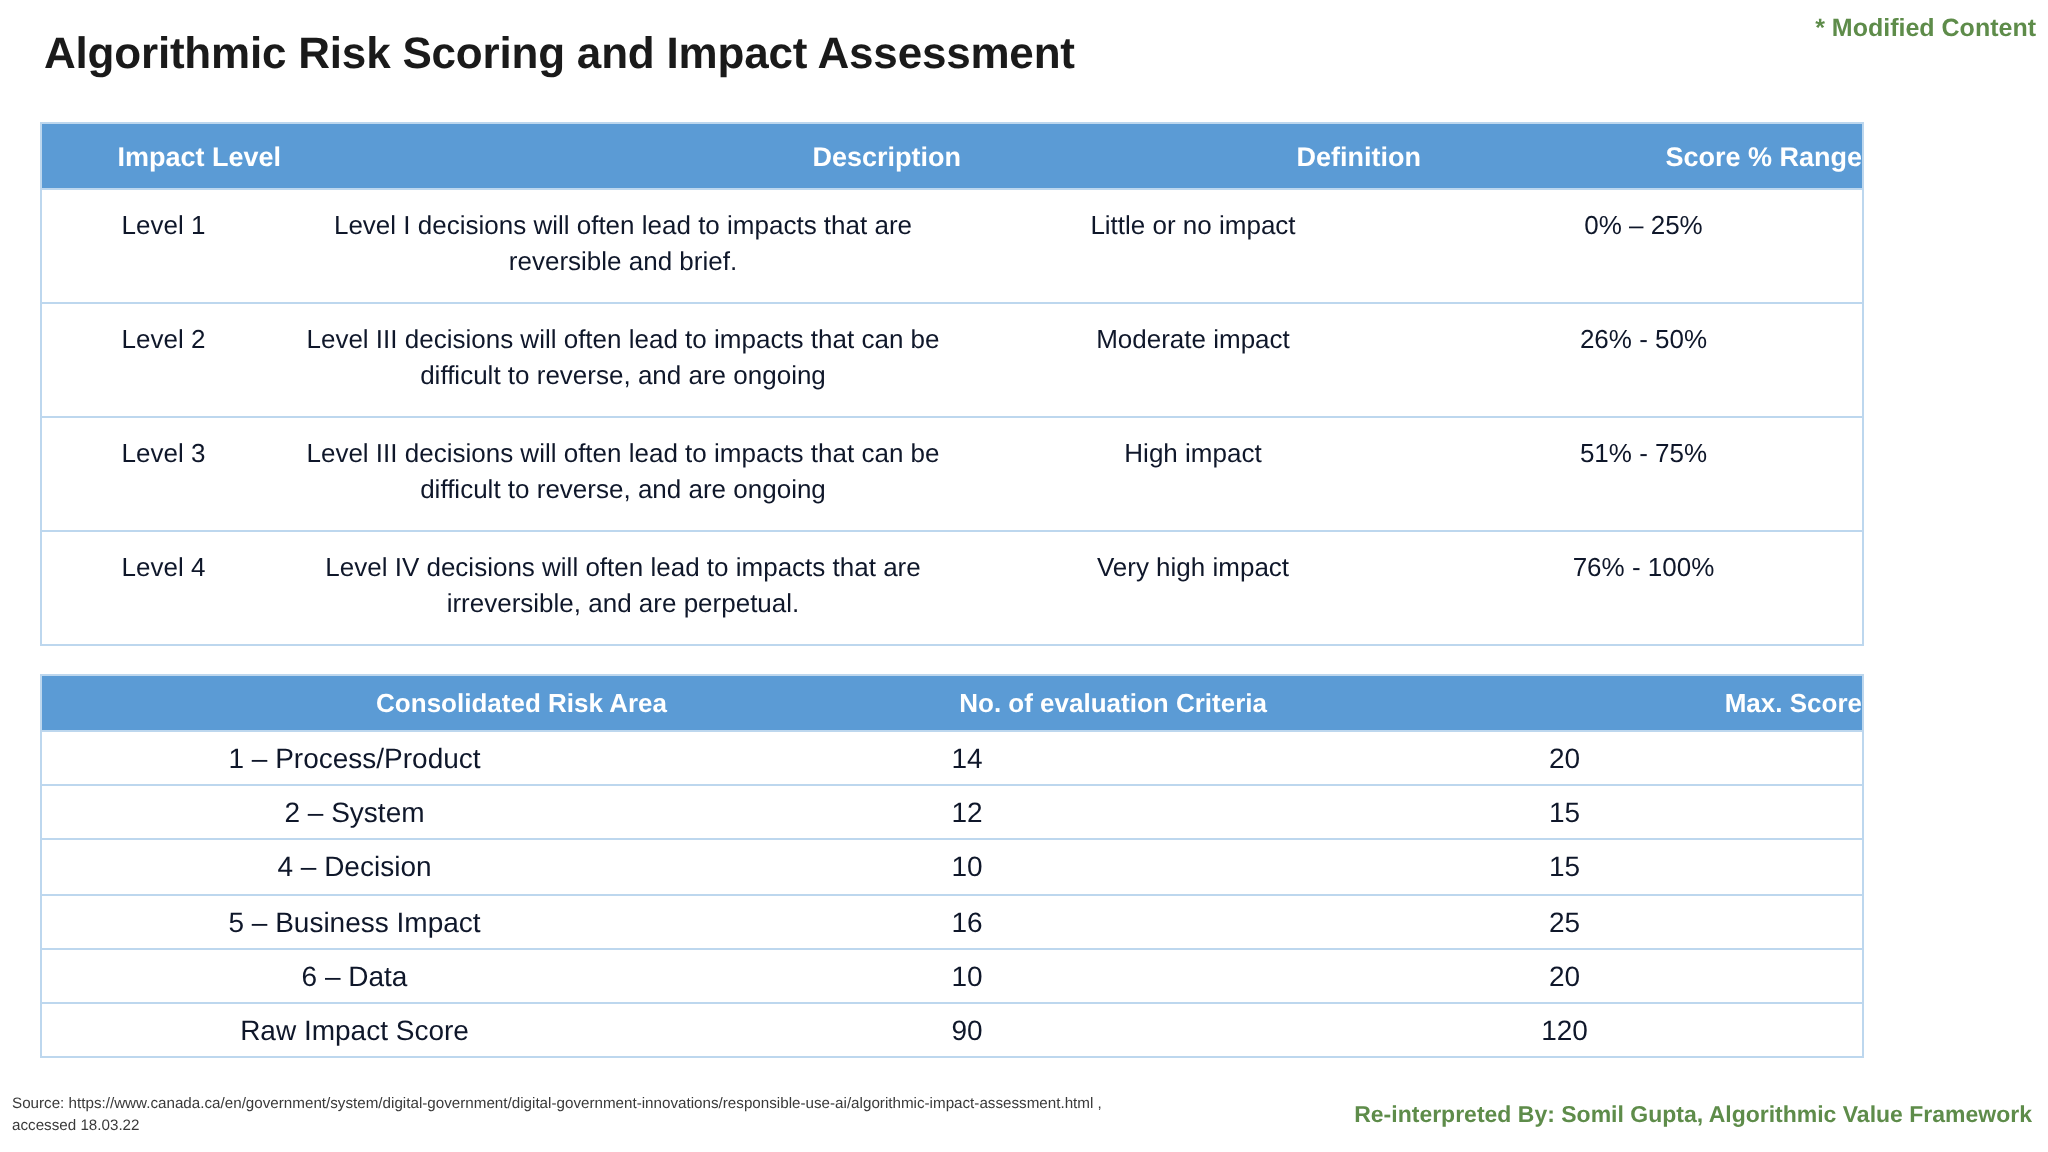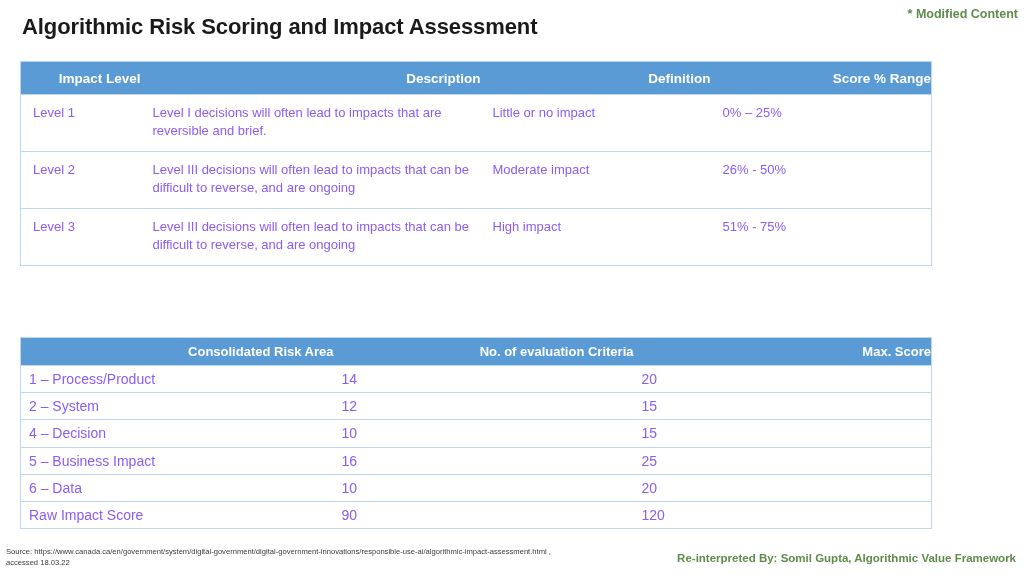--- a/index.html
+++ b/index.html
@@ -48,23 +48,23 @@
     background: #5b9bd5;
   }
   .tbl .hdr-row th {
     color: #ffffff;
     font-weight: bold;
     text-align: right;
     vertical-align: middle;
     border: none;
   }
   .tbl td {
-    text-align: left;
+    text-align: center;
     vertical-align: top;
-    color: #8b5cf6;
+    color: #0f172a;
     border-top: 1px solid #bdd7ee;
     border-bottom: 1px solid #bdd7ee;
     border-left: none;
     border-right: none;
   }
 
   
   #impact-table {
     left: 20px;
     top: 61px;
@@ -163,20 +163,26 @@
       <td>Level III decisions will often lead to impacts that can be difficult to reverse, and are ongoing</td>
       <td>Moderate impact</td>
       <td>26% - 50%</td>
     </tr>
     <tr>
       <td>Level 3</td>
       <td>Level III decisions will often lead to impacts that can be difficult to reverse, and are ongoing</td>
       <td>High impact</td>
       <td>51% - 75%</td>
     </tr>
+    <tr>
+      <td>Level 4</td>
+      <td>Level IV decisions will often lead to impacts that are irreversible, and are perpetual.</td>
+      <td>Very high impact</td>
+      <td>76% - 100%</td>
+    </tr>
   </tbody>
 </table>
 
 <table class="tbl" id="risk-table">
   <colgroup>
     <col class="c1">
       <col class="c2">
       <col class="c3">
   </colgroup>
   <thead>

